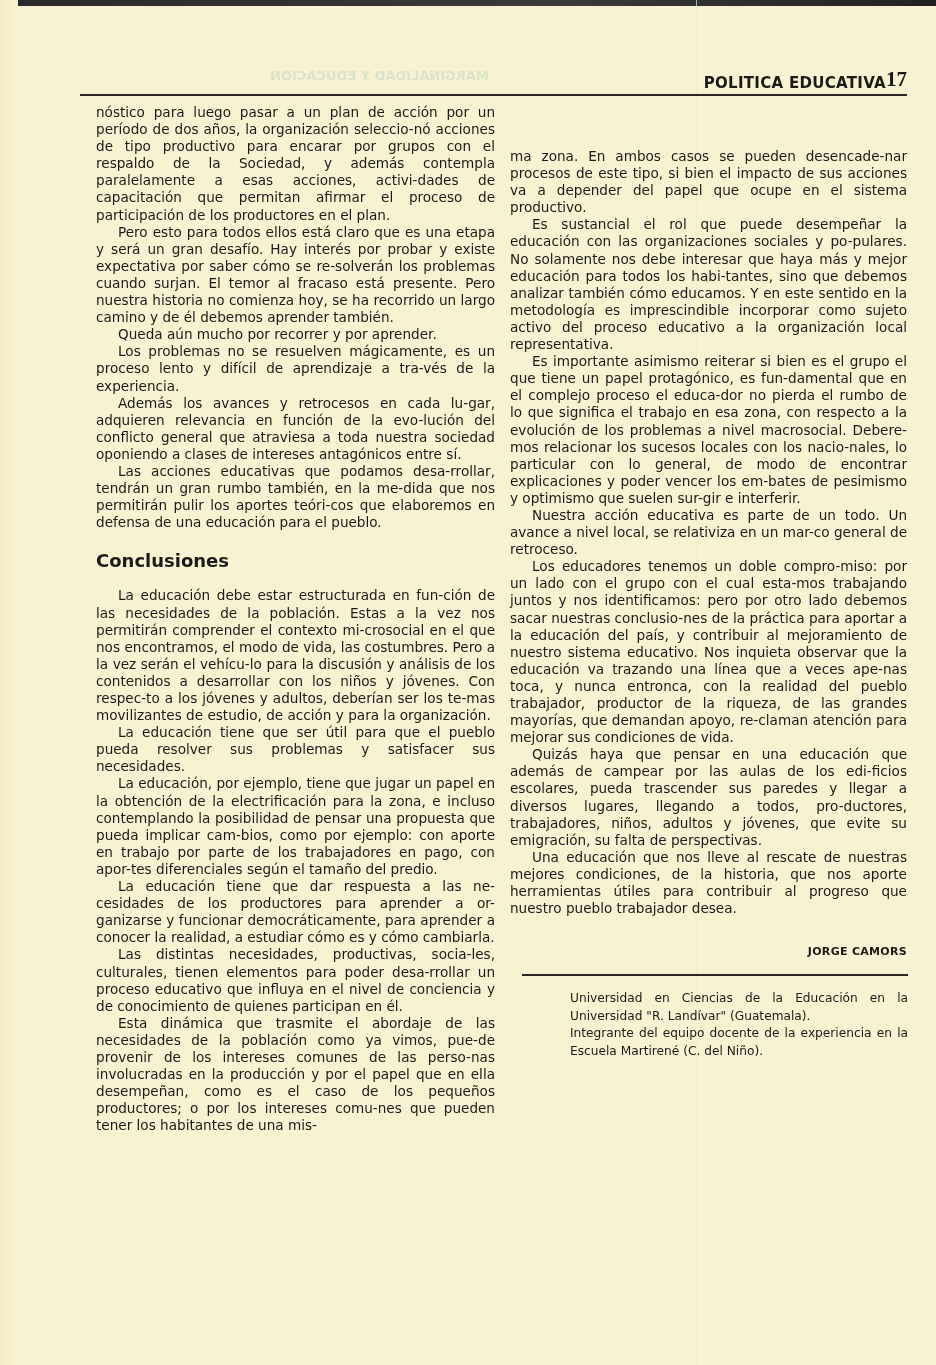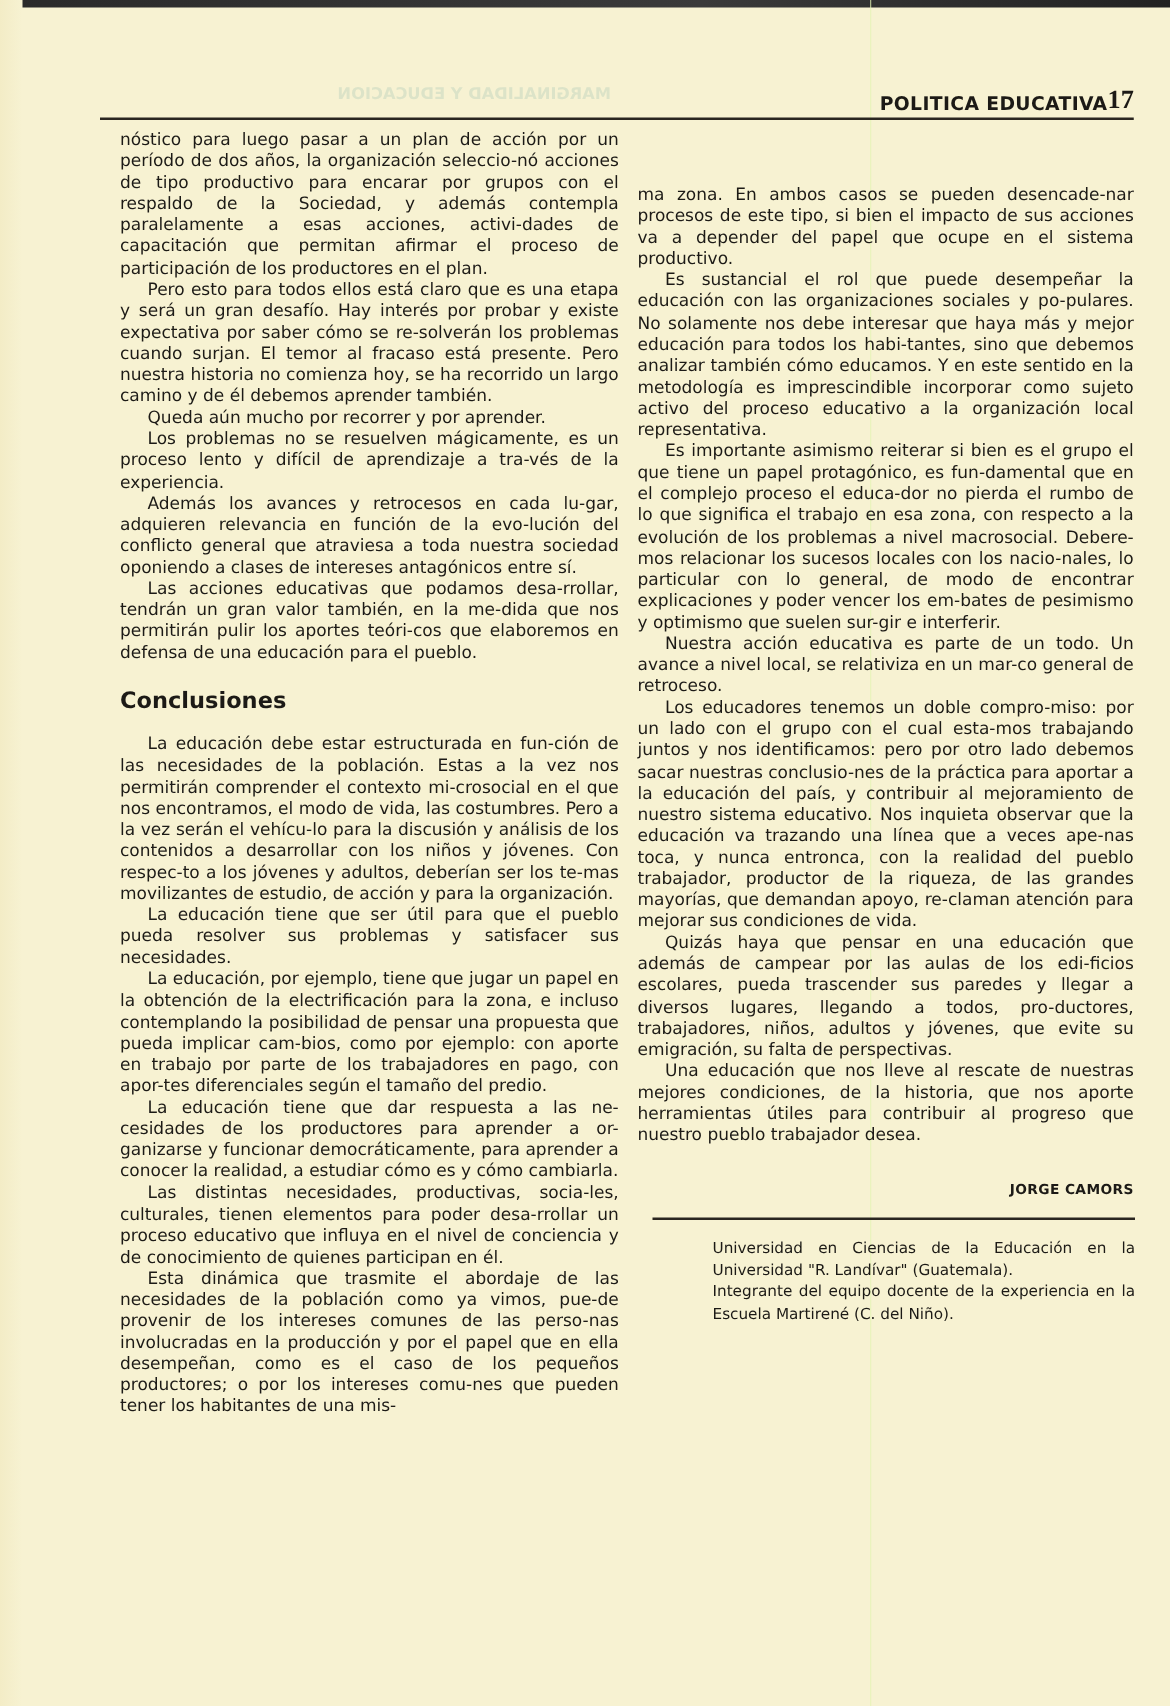--- a/index.html
+++ b/index.html
@@ -79,21 +79,21 @@
   <span class="running-head">POLITICA EDUCATIVA</span>
   <span class="page-number">17</span>
 </div>
 
 <div class="column col-left">
   <p class="noindent">nóstico para luego pasar a un plan de acción por un período de dos años, la organización seleccio-nó acciones de tipo productivo para encarar por grupos con el respaldo de la Sociedad, y además contempla paralelamente a esas acciones, activi-dades de capacitación que permitan afirmar el proceso de participación de los productores en el plan.</p>
   <p>Pero esto para todos ellos está claro que es una etapa y será un gran desafío. Hay interés por probar y existe expectativa por saber cómo se re-solverán los problemas cuando surjan. El temor al fracaso está presente. Pero nuestra historia no comienza hoy, se ha recorrido un largo camino y de él debemos aprender también.</p>
   <p>Queda aún mucho por recorrer y por aprender.</p>
   <p>Los problemas no se resuelven mágicamente, es un proceso lento y difícil de aprendizaje a tra-vés de la experiencia.</p>
   <p>Además los avances y retrocesos en cada lu-gar, adquieren relevancia en función de la evo-lución del conflicto general que atraviesa a toda nuestra sociedad oponiendo a clases de intereses antagónicos entre sí.</p>
-  <p>Las acciones educativas que podamos desa-rrollar, tendrán un gran valor también, en la me-dida que nos permitirán pulir los aportes teóri-cos que elaboremos en defensa de una educación para el pueblo.</p>
+  <p>Las acciones educativas que podamos desa-rrollar, tendrán un gran rumbo también, en la me-dida que nos permitirán pulir los aportes teóri-cos que elaboremos en defensa de una educación para el pueblo.</p>
   <div class="section-title">Conclusiones</div>
   <p>La educación debe estar estructurada en fun-ción de las necesidades de la población. Estas a la vez nos permitirán comprender el contexto mi-crosocial en el que nos encontramos, el modo de vida, las costumbres. Pero a la vez serán el vehícu-lo para la discusión y análisis de los contenidos a desarrollar con los niños y jóvenes. Con respec-to a los jóvenes y adultos, deberían ser los te-mas movilizantes de estudio, de acción y para la organización.</p>
   <p>La educación tiene que ser útil para que el pueblo pueda resolver sus problemas y satisfacer sus necesidades.</p>
   <p>La educación, por ejemplo, tiene que jugar un papel en la obtención de la electrificación para la zona, e incluso contemplando la posibilidad de pensar una propuesta que pueda implicar cam-bios, como por ejemplo: con aporte en trabajo por parte de los trabajadores en pago, con apor-tes diferenciales según el tamaño del predio.</p>
   <p>La educación tiene que dar respuesta a las ne-cesidades de los productores para aprender a or-ganizarse y funcionar democráticamente, para aprender a conocer la realidad, a estudiar cómo es y cómo cambiarla.</p>
   <p>Las distintas necesidades, productivas, socia-les, culturales, tienen elementos para poder desa-rrollar un proceso educativo que influya en el nivel de conciencia y de conocimiento de quienes participan en él.</p>
   <p>Esta dinámica que trasmite el abordaje de las necesidades de la población como ya vimos, pue-de provenir de los intereses comunes de las perso-nas involucradas en la producción y por el papel que en ella desempeñan, como es el caso de los pequeños productores; o por los intereses comu-nes que pueden tener los habitantes de una mis-</p>
 </div>
 
 <div class="column col-right">

